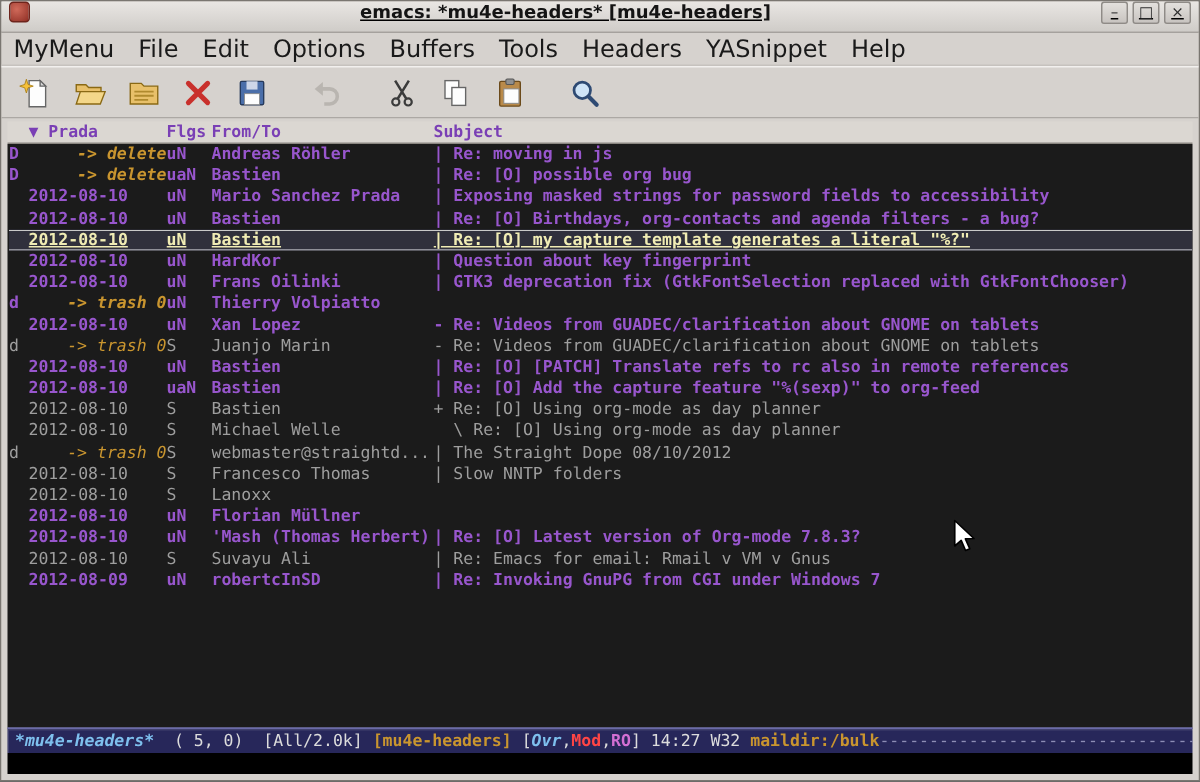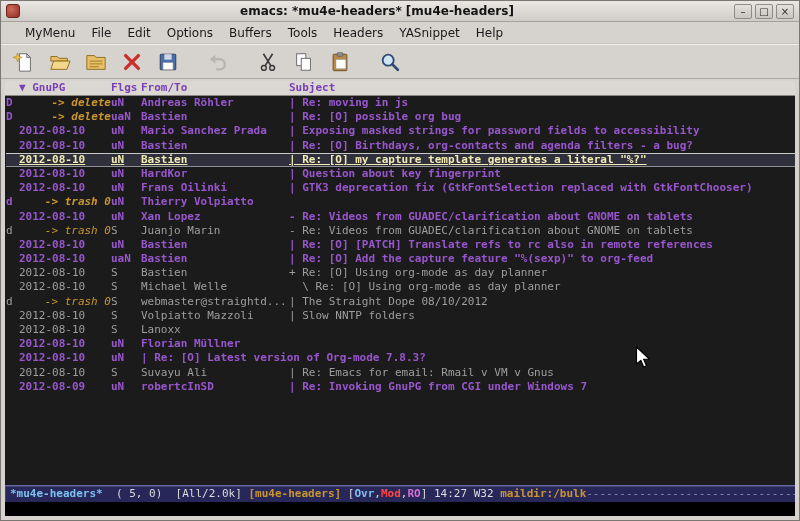--- a/index.html
+++ b/index.html
@@ -10,37 +10,37 @@
     background:var(--chrome);
     display:flex; flex-direction:column;
     font-family:"DejaVu Sans", sans-serif;
     position:relative;
   }
   
   .titlebar {
     height:21px; flex:0 0 21px;
     background:linear-gradient(#e9e6e3,#cfccc8);
     border-bottom:1px solid #a5a19d;
-    display:flex; align-items:center; padding:0 5px;
+    display:flex; align-items:flex-start; padding:0 5px;text-decoration:underline;
   }
   .win-icon { width:14px; height:14px; border-radius:3px;
     background:radial-gradient(circle at 35% 35%, #d06a5a, #8f2f25);
     border:1px solid #6e241c; flex:0 0 14px; }
   .title { flex:1; text-align:center; font-size:12px; font-weight:bold; color:#141414;
     white-space:nowrap; overflow:hidden; }
   .win-btns { display:flex; gap:3px; }
   .win-btn { width:18px; height:15px; background:linear-gradient(#e3e0dd,#c8c4c0);
     border:1px solid #8f8b87; border-radius:2px; font-size:10px; line-height:13px;
     text-align:center; color:#2e2e2e; font-family:"DejaVu Sans", sans-serif; }
   
   .menubar {
     height:22px; flex:0 0 22px; background:var(--chrome);
     border-bottom:1px solid #c6c2be;
-    display:flex; align-items:center; padding:0 16px;
-    font-size:12px; color:#1a1a1a;
+    display:flex; align-items:center; padding:0 0;
+    font-size:16px; color:#1a1a1a;
   }
   .menu-item { padding:2px 8px; white-space:nowrap; }
   
   .toolbar {
     height:35px; flex:0 0 35px; background:var(--chrome);
     border-top:1px solid #f2f0ee; border-bottom:1px solid #aca8a4;
     display:flex; align-items:center; padding:0 8px;
   }
   .tool-btn { width:30px; height:28px; display:flex; align-items:center; justify-content:center;
     background:transparent; border:none; margin-right:6px; }
@@ -76,21 +76,21 @@
   .row.current span { text-decoration:underline; }
   .end-line { color:var(--action); font-style:italic; font-weight:bold; }
   
   .modeline {
     height:17px; flex:0 0 17px; background:var(--modeline-bg);
     border-top:1px solid #6a6aa8;
     box-shadow: inset 1px 1px 0 rgba(255,255,255,.12);
     font:11px/16px "DejaVu Sans Mono", monospace; color:var(--modeline-fg);
     padding-left:5px; white-space:pre; overflow:hidden;
   }
-  .m-cyan  { color:var(--cyan); font-weight:bold; }
+  .m-cyan  { color:var(--cyan); font-weight:bold;font-style:italic; }
   .m-plain { color:var(--modeline-fg); }
   .m-orange{ color:var(--action); font-weight:bold; }
   .m-red   { color:var(--red); font-weight:bold; }
   .m-plum  { color:var(--plum); font-weight:bold; }
   .m-dash  { color:var(--dash); }
   .echo { height:14px; flex:0 0 14px; background:#000; }
   
   .mouse-cursor { position:absolute; left:635px; top:346px; pointer-events:none; z-index:50; }
 </style>
 </head>
@@ -186,21 +186,21 @@
         <circle cx="10" cy="10" r="6" fill="#cfe4f7" stroke="#2e4a73" stroke-width="2"></circle>
         <path d="M14.6 14.6 L20.5 20.5" stroke="#2e4a73" stroke-width="3" stroke-linecap="round"></path>
       </svg>
     </button>
   </div>
 
   <div class="frame">
 
     <div class="headerline">
       <span class="c-mark"></span>
-      <span class="c-date">▼ GnuPG</span>
+      <span class="c-date">▼ Prada</span>
       <span class="c-flags">Flgs</span>
       <span class="c-from">From/To</span>
       <span class="c-subj">Subject</span>
     </div>
 
     <div class="buffer">
       <div>
           <div class="row unread"><span class="c-mark">D</span><span class="c-date action-date">-&gt; delete</span><span class="c-flags">uN</span><span class="c-from">Andreas Röhler</span><span class="c-subj">| Re: moving in js</span></div>
           <div class="row unread"><span class="c-mark">D</span><span class="c-date action-date">-&gt; delete</span><span class="c-flags">uaN</span><span class="c-from">Bastien</span><span class="c-subj">| Re: [O] possible org bug</span></div>
           <div class="row unread"><span class="c-mark"></span><span class="c-date">2012-08-10</span><span class="c-flags">uN</span><span class="c-from">Mario Sanchez Prada</span><span class="c-subj">| Exposing masked strings for password fields to accessibility</span></div>
@@ -209,24 +209,24 @@
           <div class="row unread"><span class="c-mark"></span><span class="c-date">2012-08-10</span><span class="c-flags">uN</span><span class="c-from">HardKor</span><span class="c-subj">| Question about key fingerprint</span></div>
           <div class="row unread"><span class="c-mark"></span><span class="c-date">2012-08-10</span><span class="c-flags">uN</span><span class="c-from">Frans Oilinki</span><span class="c-subj">| GTK3 deprecation fix (GtkFontSelection replaced with GtkFontChooser)</span></div>
           <div class="row unread"><span class="c-mark">d</span><span class="c-date action-date">-&gt; trash 0</span><span class="c-flags">uN</span><span class="c-from">Thierry Volpiatto</span></div>
           <div class="row unread"><span class="c-mark"></span><span class="c-date">2012-08-10</span><span class="c-flags">uN</span><span class="c-from">Xan Lopez</span><span class="c-subj">- Re: Videos from GUADEC/clarification about GNOME on tablets</span></div>
           <div class="row read"><span class="c-mark">d</span><span class="c-date action-date">-&gt; trash 0</span><span class="c-flags">S</span><span class="c-from">Juanjo Marin</span><span class="c-subj">- Re: Videos from GUADEC/clarification about GNOME on tablets</span></div>
           <div class="row unread"><span class="c-mark"></span><span class="c-date">2012-08-10</span><span class="c-flags">uN</span><span class="c-from">Bastien</span><span class="c-subj">| Re: [O] [PATCH] Translate refs to rc also in remote references</span></div>
           <div class="row unread"><span class="c-mark"></span><span class="c-date">2012-08-10</span><span class="c-flags">uaN</span><span class="c-from">Bastien</span><span class="c-subj">| Re: [O] Add the capture feature "%(sexp)" to org-feed</span></div>
           <div class="row read"><span class="c-mark"></span><span class="c-date">2012-08-10</span><span class="c-flags">S</span><span class="c-from">Bastien</span><span class="c-subj">+ Re: [O] Using org-mode as day planner</span></div>
           <div class="row read"><span class="c-mark"></span><span class="c-date">2012-08-10</span><span class="c-flags">S</span><span class="c-from">Michael Welle</span><span class="c-subj">  \ Re: [O] Using org-mode as day planner</span></div>
           <div class="row read"><span class="c-mark">d</span><span class="c-date action-date">-&gt; trash 0</span><span class="c-flags">S</span><span class="c-from">webmaster@straightd...</span><span class="c-subj">| The Straight Dope 08/10/2012</span></div>
-          <div class="row read"><span class="c-mark"></span><span class="c-date">2012-08-10</span><span class="c-flags">S</span><span class="c-from">Volpiatto Mazzoli</span><span class="c-subj">| Slow NNTP folders</span></div>
+          <div class="row read"><span class="c-mark"></span><span class="c-date">2012-08-10</span><span class="c-flags">S</span><span class="c-from">Francesco Thomas</span><span class="c-subj">| Slow NNTP folders</span></div>
           <div class="row read"><span class="c-mark"></span><span class="c-date">2012-08-10</span><span class="c-flags">S</span><span class="c-from">Lanoxx</span></div>
           <div class="row unread"><span class="c-mark"></span><span class="c-date">2012-08-10</span><span class="c-flags">uN</span><span class="c-from">Florian Müllner</span></div>
-          <div class="row unread"><span class="c-mark"></span><span class="c-date">2012-08-10</span><span class="c-flags">uN</span><span class="c-subj">| Re: [O] Latest version of Org-mode 7.8.3?</span></div>
+          <div class="row unread"><span class="c-mark"></span><span class="c-date">2012-08-10</span><span class="c-flags">uN</span><span class="c-from">'Mash (Thomas Herbert)</span><span class="c-subj">| Re: [O] Latest version of Org-mode 7.8.3?</span></div>
           <div class="row read"><span class="c-mark"></span><span class="c-date">2012-08-10</span><span class="c-flags">S</span><span class="c-from">Suvayu Ali</span><span class="c-subj">| Re: Emacs for email: Rmail v VM v Gnus</span></div>
           <div class="row unread"><span class="c-mark"></span><span class="c-date">2012-08-09</span><span class="c-flags">uN</span><span class="c-from">robertcInSD</span><span class="c-subj">| Re: Invoking GnuPG from CGI under Windows 7</span></div>
         </div>
     </div>
 
     <div class="modeline"><span class="m-cyan">*mu4e-headers*</span><span class="m-plain">  ( 5, 0)  </span><span class="m-plain">[All/2.0k] </span><span class="m-orange">[mu4e-headers] </span><span class="m-plain">[</span><span class="m-cyan">Ovr</span><span class="m-plain">,</span><span class="m-red">Mod</span><span class="m-plain">,</span><span class="m-plum">RO</span><span class="m-plain">] </span><span class="m-plain">14:27 </span><span class="m-plain">W32 </span><span class="m-orange">maildir:/bulk</span><span class="m-dash">--------------------------------------------</span></div>
     <div class="echo"></div>
 
   </div>
 </div>

